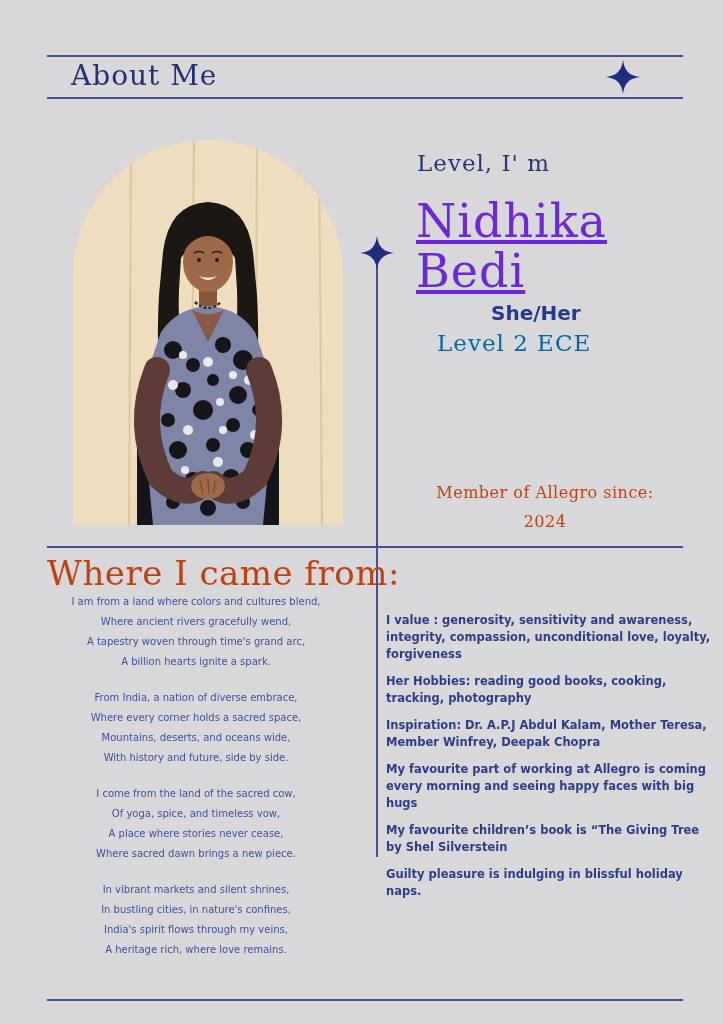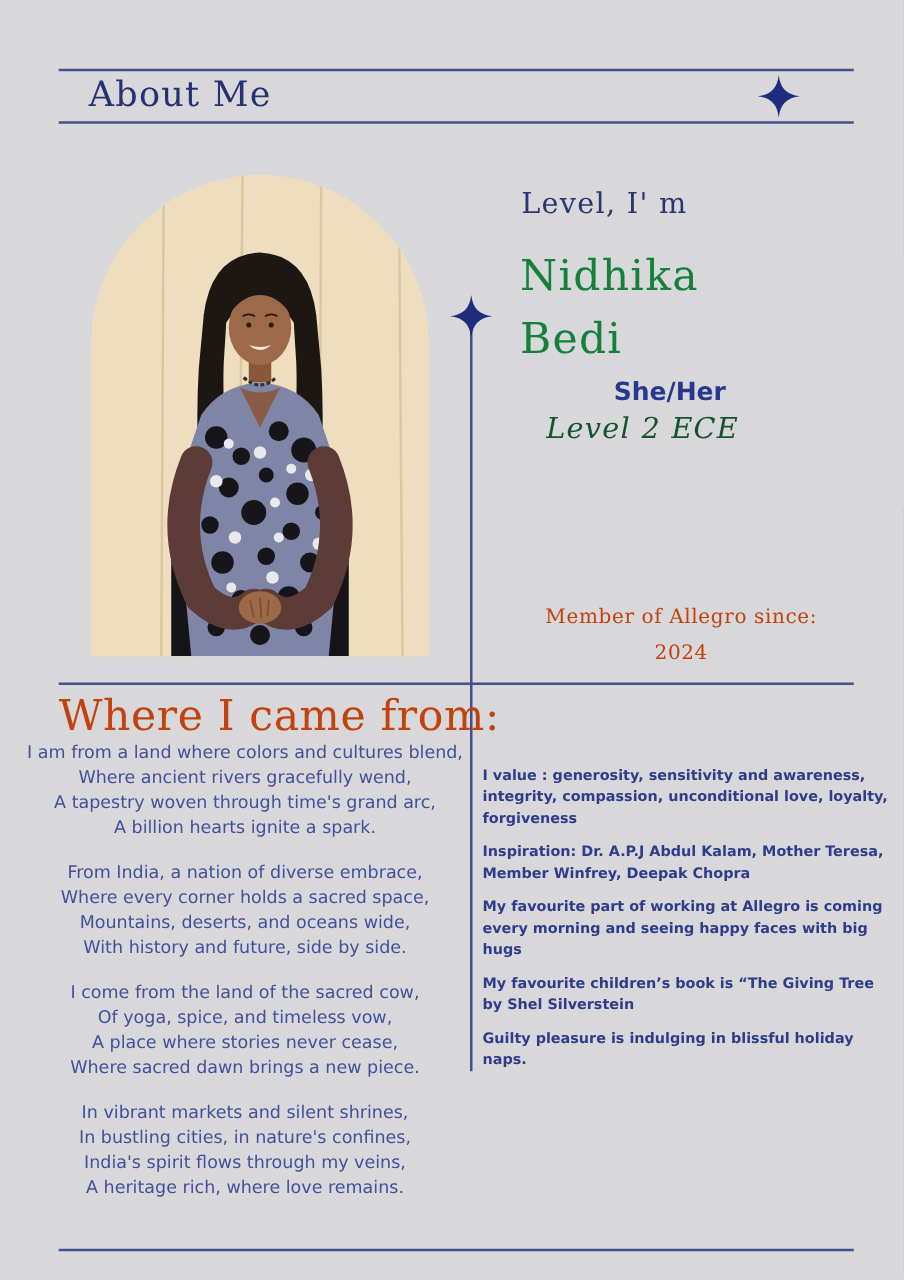--- a/index.html
+++ b/index.html
@@ -29,29 +29,29 @@
   .vline{position:absolute;left:376px;top:262px;width:2px;height:595px;background:#454f8e;}
 
   .photo{
     position:absolute;left:73px;top:140px;width:270px;height:385px;
     border-radius:135px 135px 0 0;
     overflow:hidden;background:#eedebf;
   }
   .photo svg{display:block;width:270px;height:385px;}
 
   .greeting{position:absolute;left:417px;top:150px;font-size:23px;color:#2a366f;letter-spacing:1px;}
-  .name{position:absolute;left:416px;top:196px;font-size:34px;line-height:50px;color:#15803d;letter-spacing:1px;}
+  .name{position:absolute;left:416px;top:196px;font-size:46px;line-height:50px;color:#6d28d9;letter-spacing:1px;text-decoration:underline;}
   .pronouns{position:absolute;left:491px;top:301px;font-size:20px;font-weight:bold;color:#27388f;font-family:"DejaVu Sans",sans-serif;}
-  .role{position:absolute;left:437px;top:330px;font-size:23px;color:#14532d;letter-spacing:1px;font-style:italic;}
+  .role{position:absolute;left:437px;top:330px;font-size:23px;color:#0369a1;letter-spacing:1px;}
   .member{position:absolute;left:393px;top:478px;width:304px;text-align:center;
     font-size:16px;line-height:29px;color:#c2410c;letter-spacing:0.5px;}
 
   .origin-heading{position:absolute;left:47px;top:553px;font-size:34px;color:#c2410c;letter-spacing:0.5px;}
   .poem{position:absolute;left:16px;top:592px;width:360px;text-align:center;
-    font-size:14px;line-height:20px;color:#40509b;}
+    font-size:10px;line-height:20px;color:#40509b;}
   .stanza{margin:0 0 16px 0;}
   .facts{position:absolute;left:386px;top:612px;width:328px;
     font-size:11.5px;font-weight:bold;line-height:17px;color:#2e3c8a;}
   .fact{margin:0 0 10px 0;}
 </style>
 </head>
 <body>
 
 <div class="page">
 
@@ -182,20 +182,21 @@
     <div class="stanza">
       <div>In vibrant markets and silent shrines,</div>
       <div>In bustling cities, in nature's confines,</div>
       <div>India's spirit flows through my veins,</div>
       <div>A heritage rich, where love remains.</div>
     </div>
   </div>
 
   <div class="facts">
     <p class="fact">I value : generosity, sensitivity and awareness, integrity, compassion, unconditional love, loyalty, forgiveness</p>
+    <p class="fact">Her Hobbies: reading good books, cooking, tracking, photography</p>
     <p class="fact">Inspiration: Dr. A.P.J Abdul Kalam, Mother Teresa, Member Winfrey, Deepak Chopra</p>
     <p class="fact">My favourite part of working at Allegro is coming every morning and seeing happy faces with big hugs</p>
     <p class="fact">My favourite children’s book is “The Giving Tree by Shel Silverstein</p>
     <p class="fact">Guilty pleasure is  indulging in blissful holiday naps.</p>
   </div>
 
   <div class="rule rule-bottom"></div>
 </div>
 
 </body></html>

